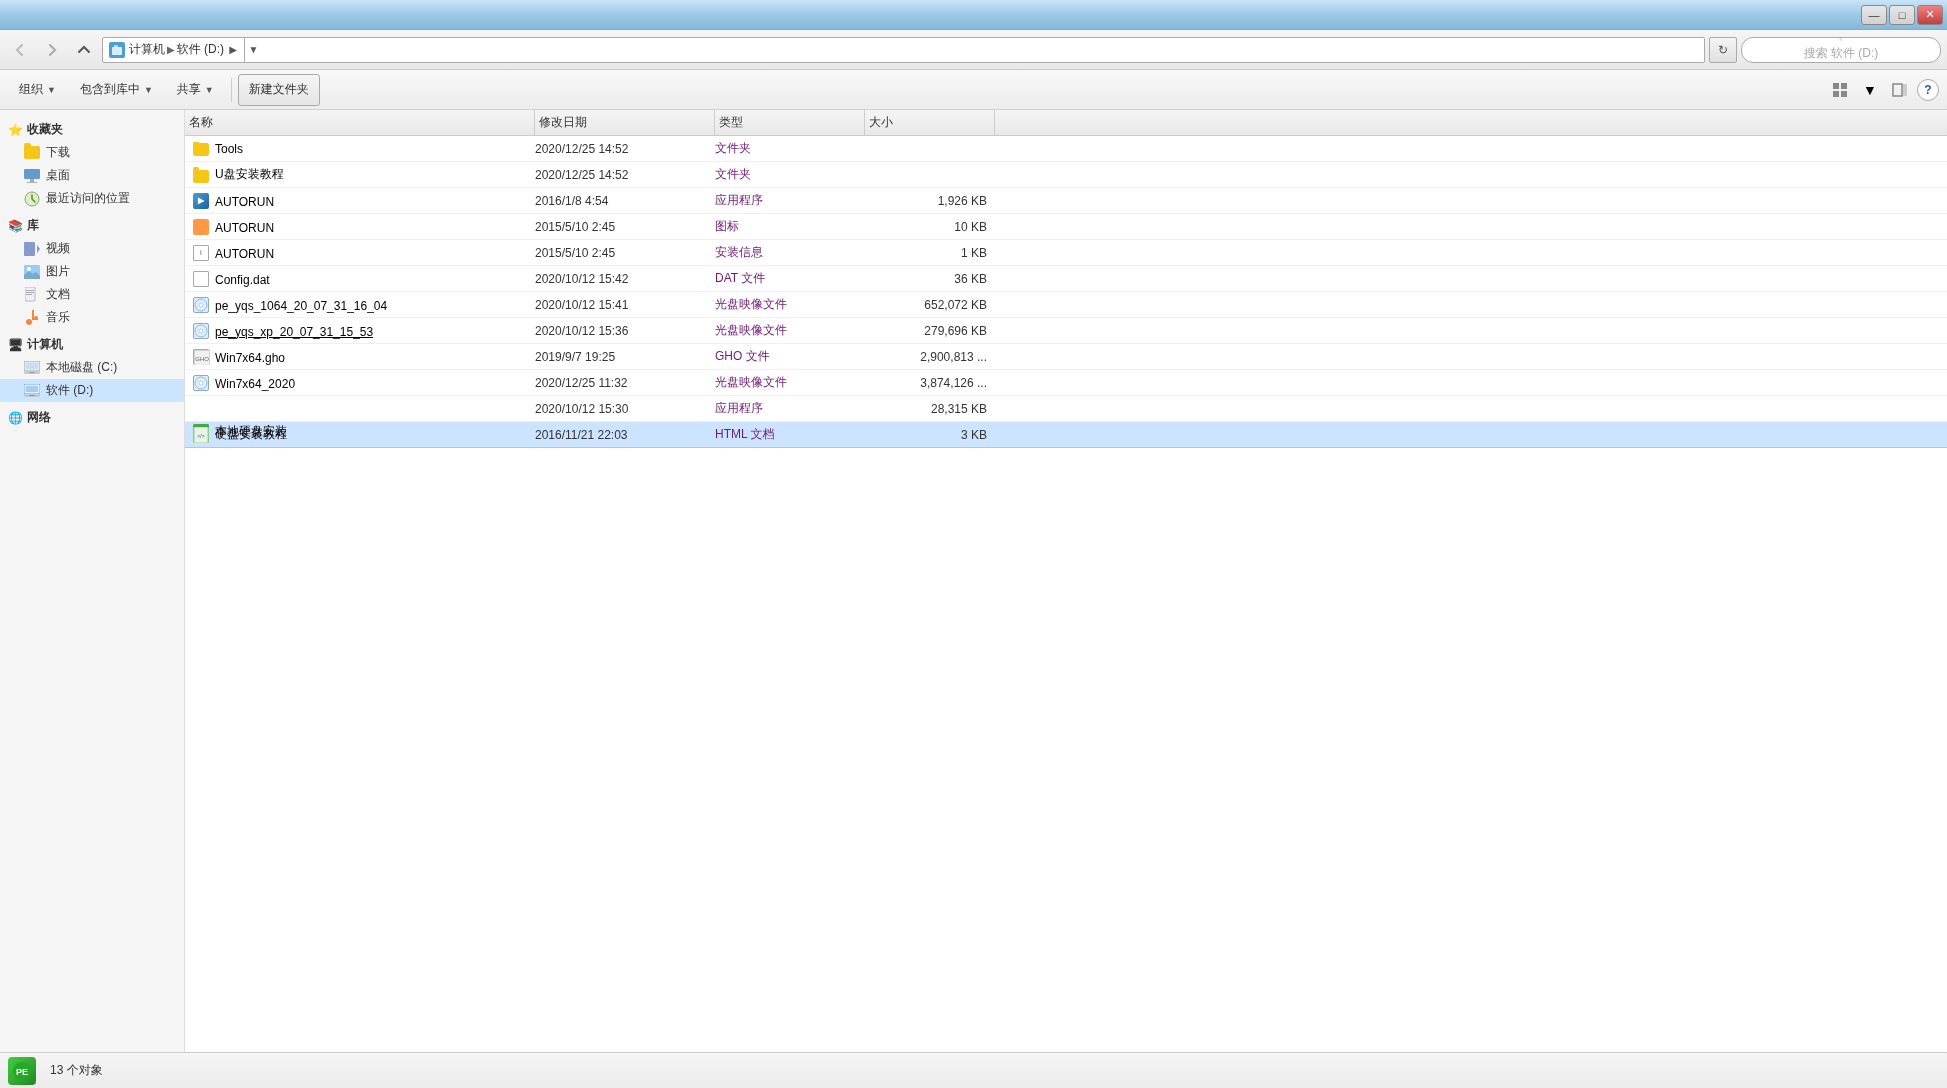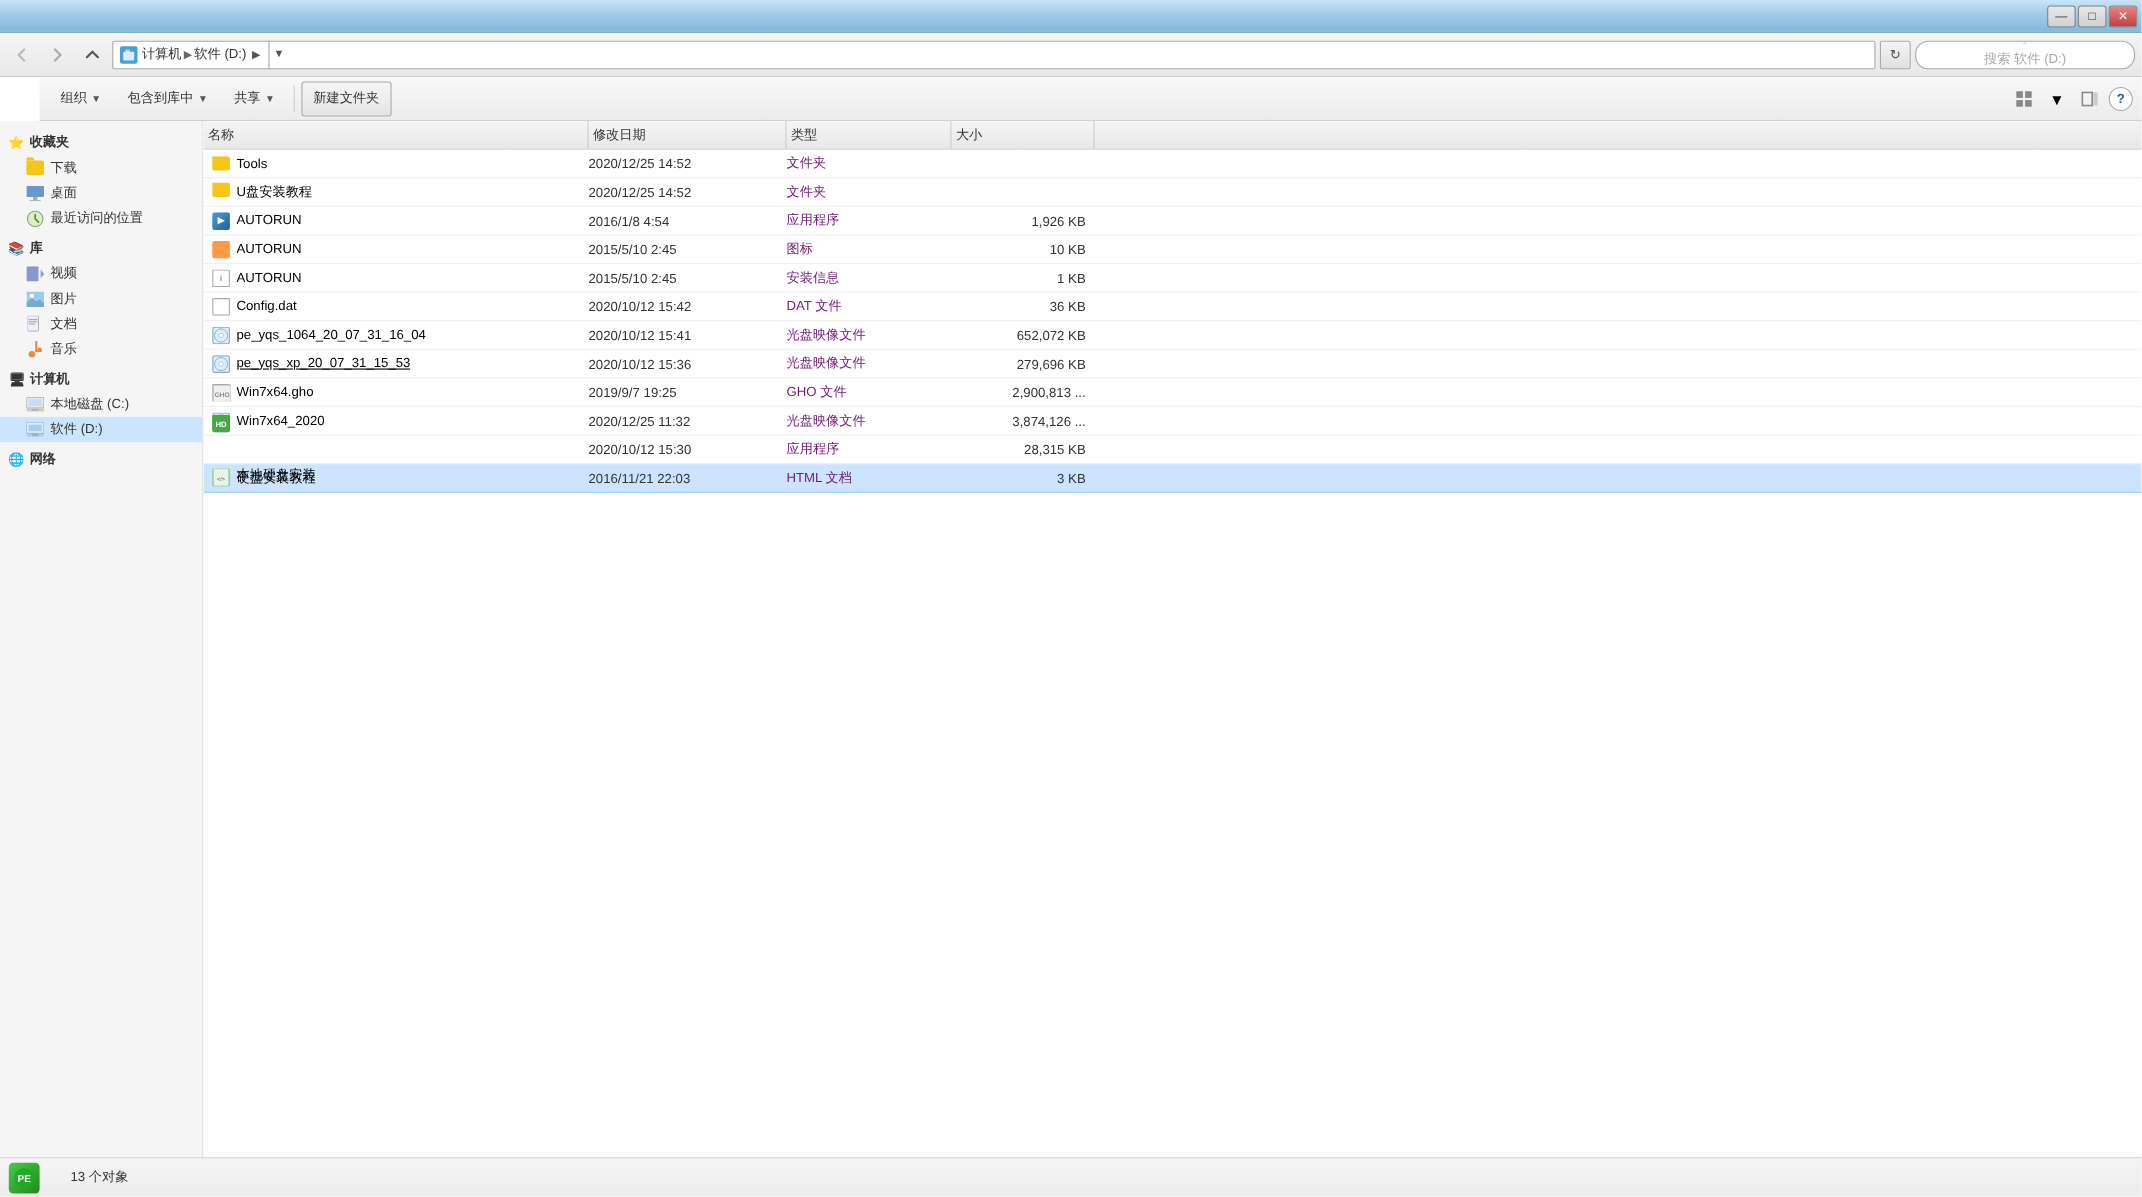--- a/index.html
+++ b/index.html
@@ -152,21 +152,20 @@
 
     
     .toolbar {
       height: 40px;
       background: linear-gradient(to bottom, #f8f8f8, #ececec);
       border-bottom: 1px solid #d0d0d0;
       display: flex;
       align-items: center;
       padding: 0 8px;
       gap: 2px;
-      margin-left: 36px;
     }
     .tool-btn {
       height: 32px;
       padding: 0 10px;
       border: 1px solid transparent;
       border-radius: 3px;
       background: transparent;
       cursor: pointer;
       display: flex;
       align-items: center;
@@ -300,21 +299,21 @@
       height: 26px;
       border-bottom: 1px solid #f0f0f0;
       cursor: pointer;
       font-size: 12px;
     }
     .file-row.selected { background: #cce4ff; border-bottom-color: #99ccff; }
     .file-name-cell {
       width: 350px;
       padding-left: 8px;
       display: flex;
-      align-items: flex-start;
+      align-items: flex-end;
       gap: 6px;
       overflow: hidden;
       white-space: nowrap;
     }
     .file-date-cell { width: 180px; color: #333; }
     .file-type-cell { width: 150px; color: #701a75; }
     .file-size-cell { width: 130px; text-align: right; padding-right: 8px; color: #333; }
 
     
     .icon-folder {
@@ -430,21 +429,21 @@
     }
 
     
     .status-bar {
       height: 36px;
       background: linear-gradient(to bottom, #f5f5f5, #ececec);
       border-top: 1px solid #ccc;
       display: flex;
       align-items: center;
       padding: 0 8px;
-      gap: 28px;
+      gap: 14px;
     }
     .status-icon {
       width: 28px;
       height: 28px;
       background: linear-gradient(135deg, #44cc44, #228822);
       border-radius: 4px;
       display: flex;
       align-items: center;
       justify-content: center;
     }

